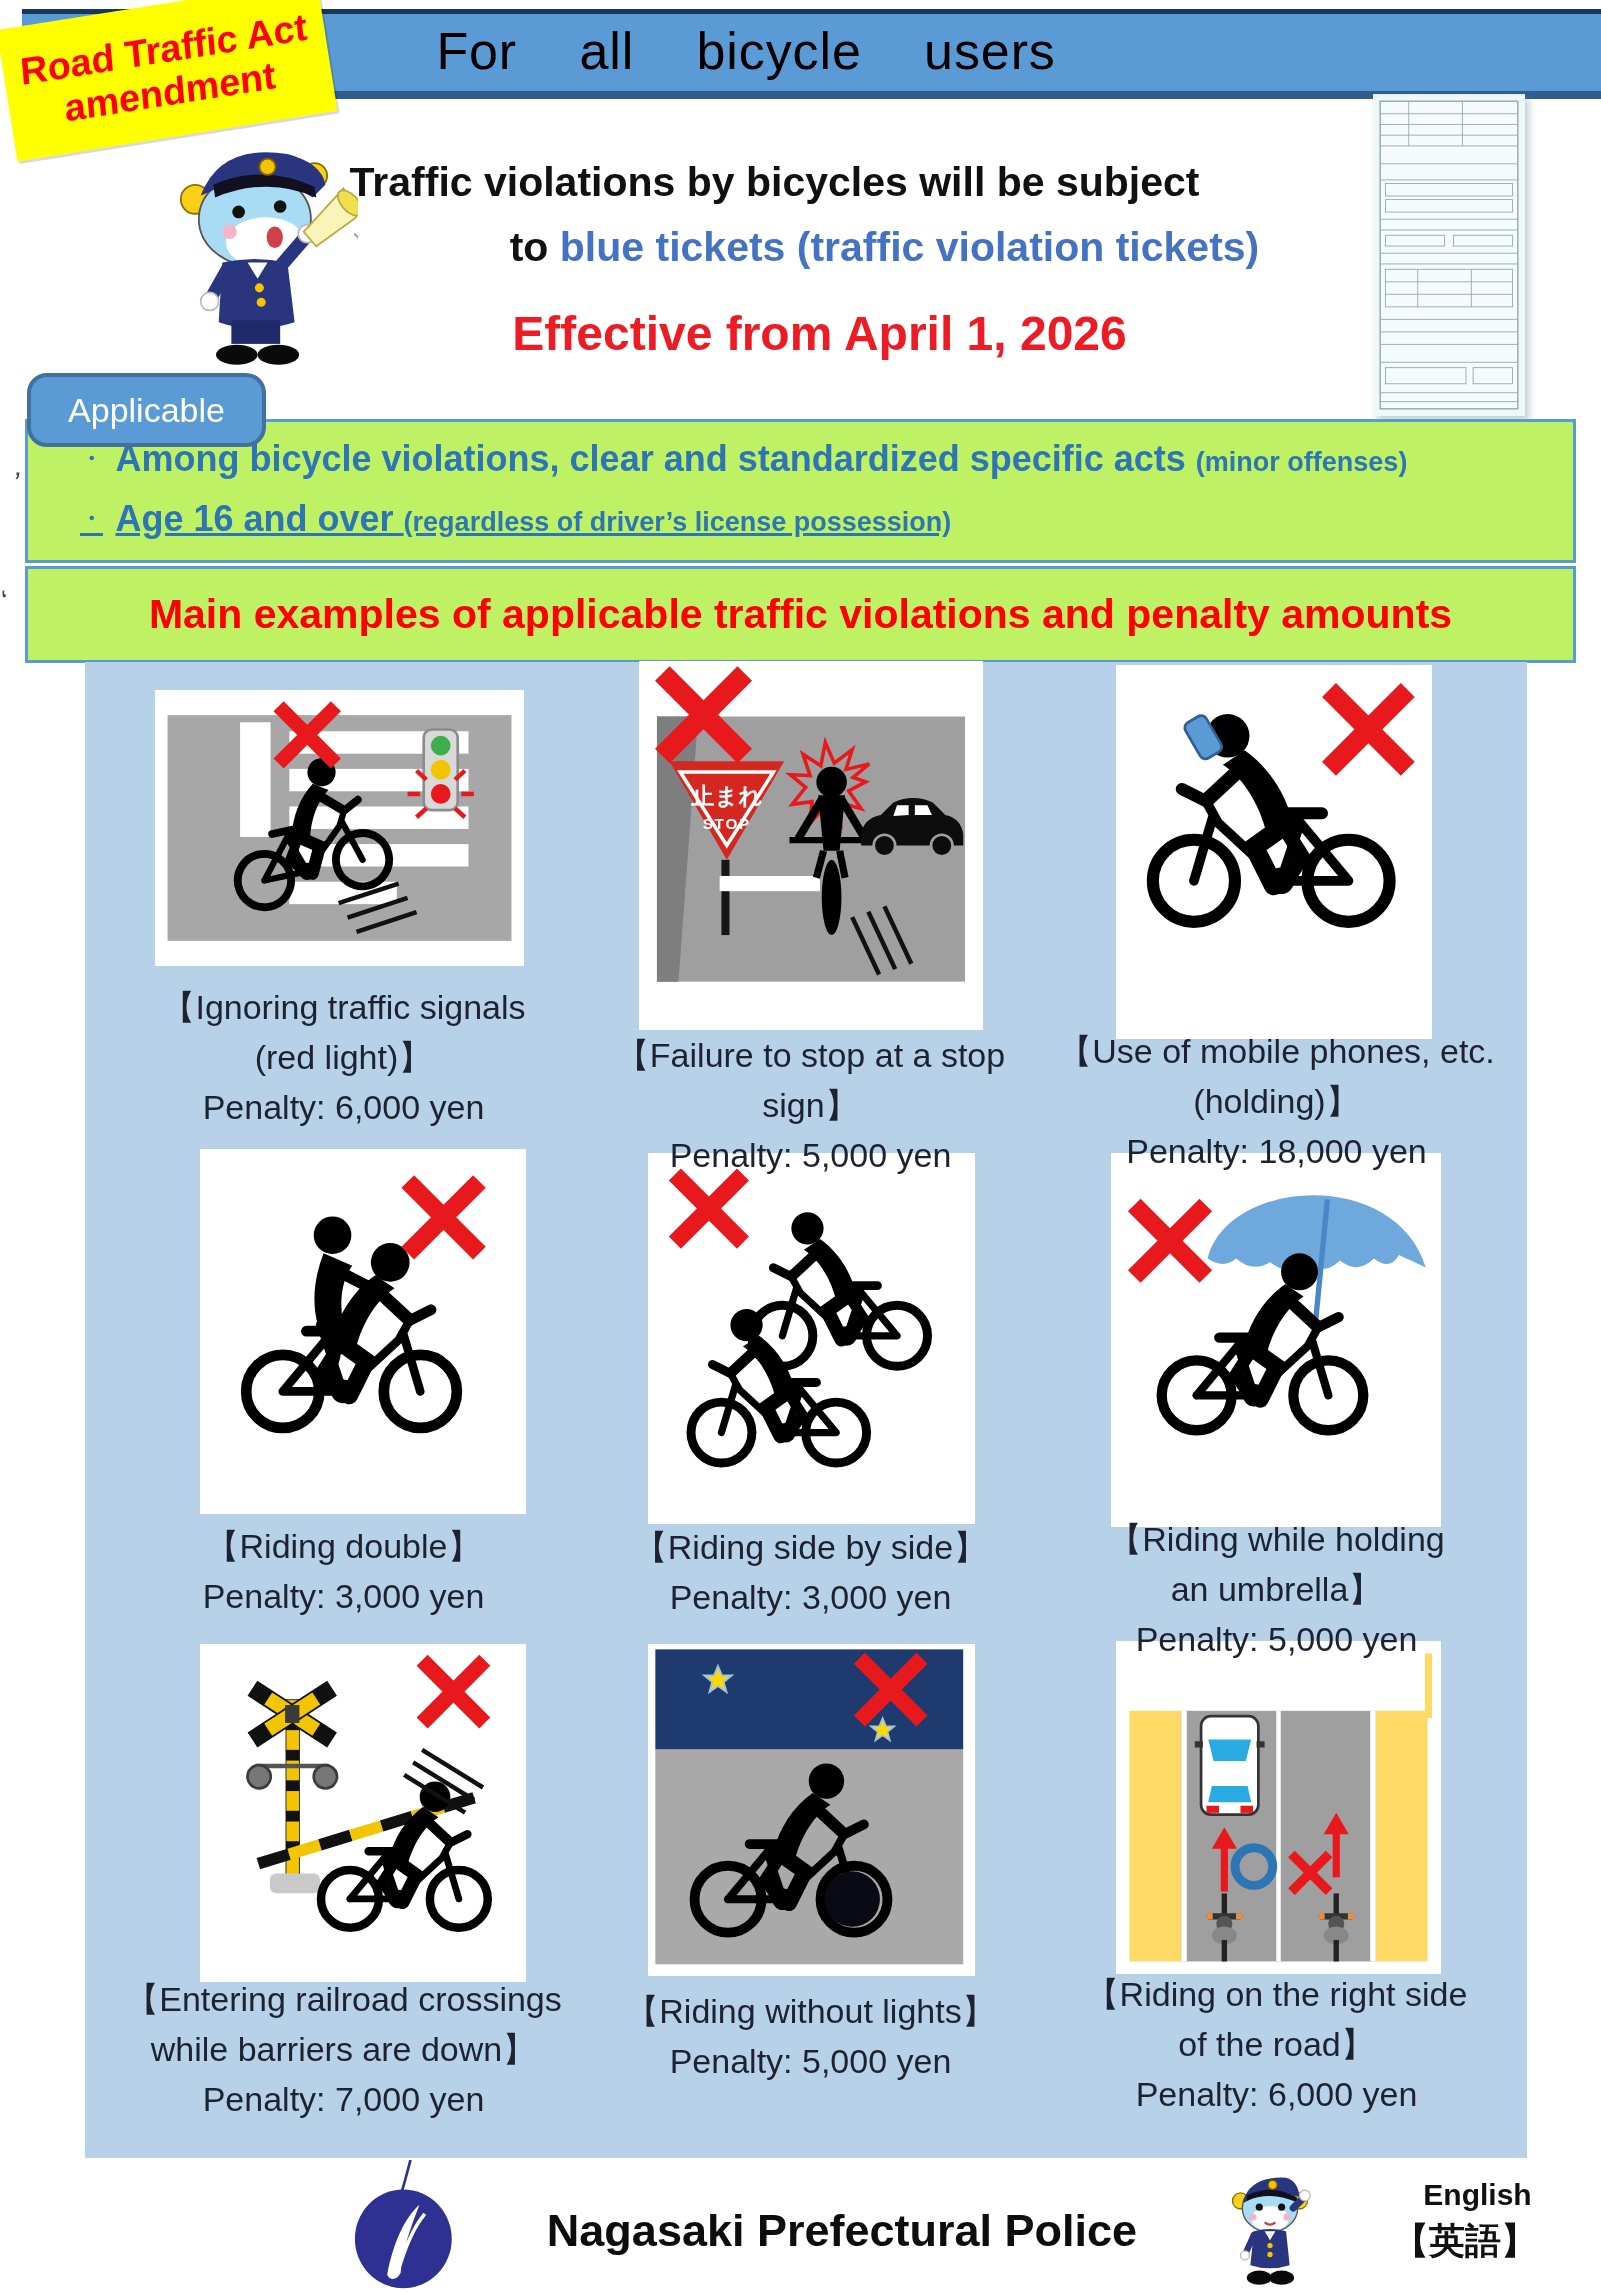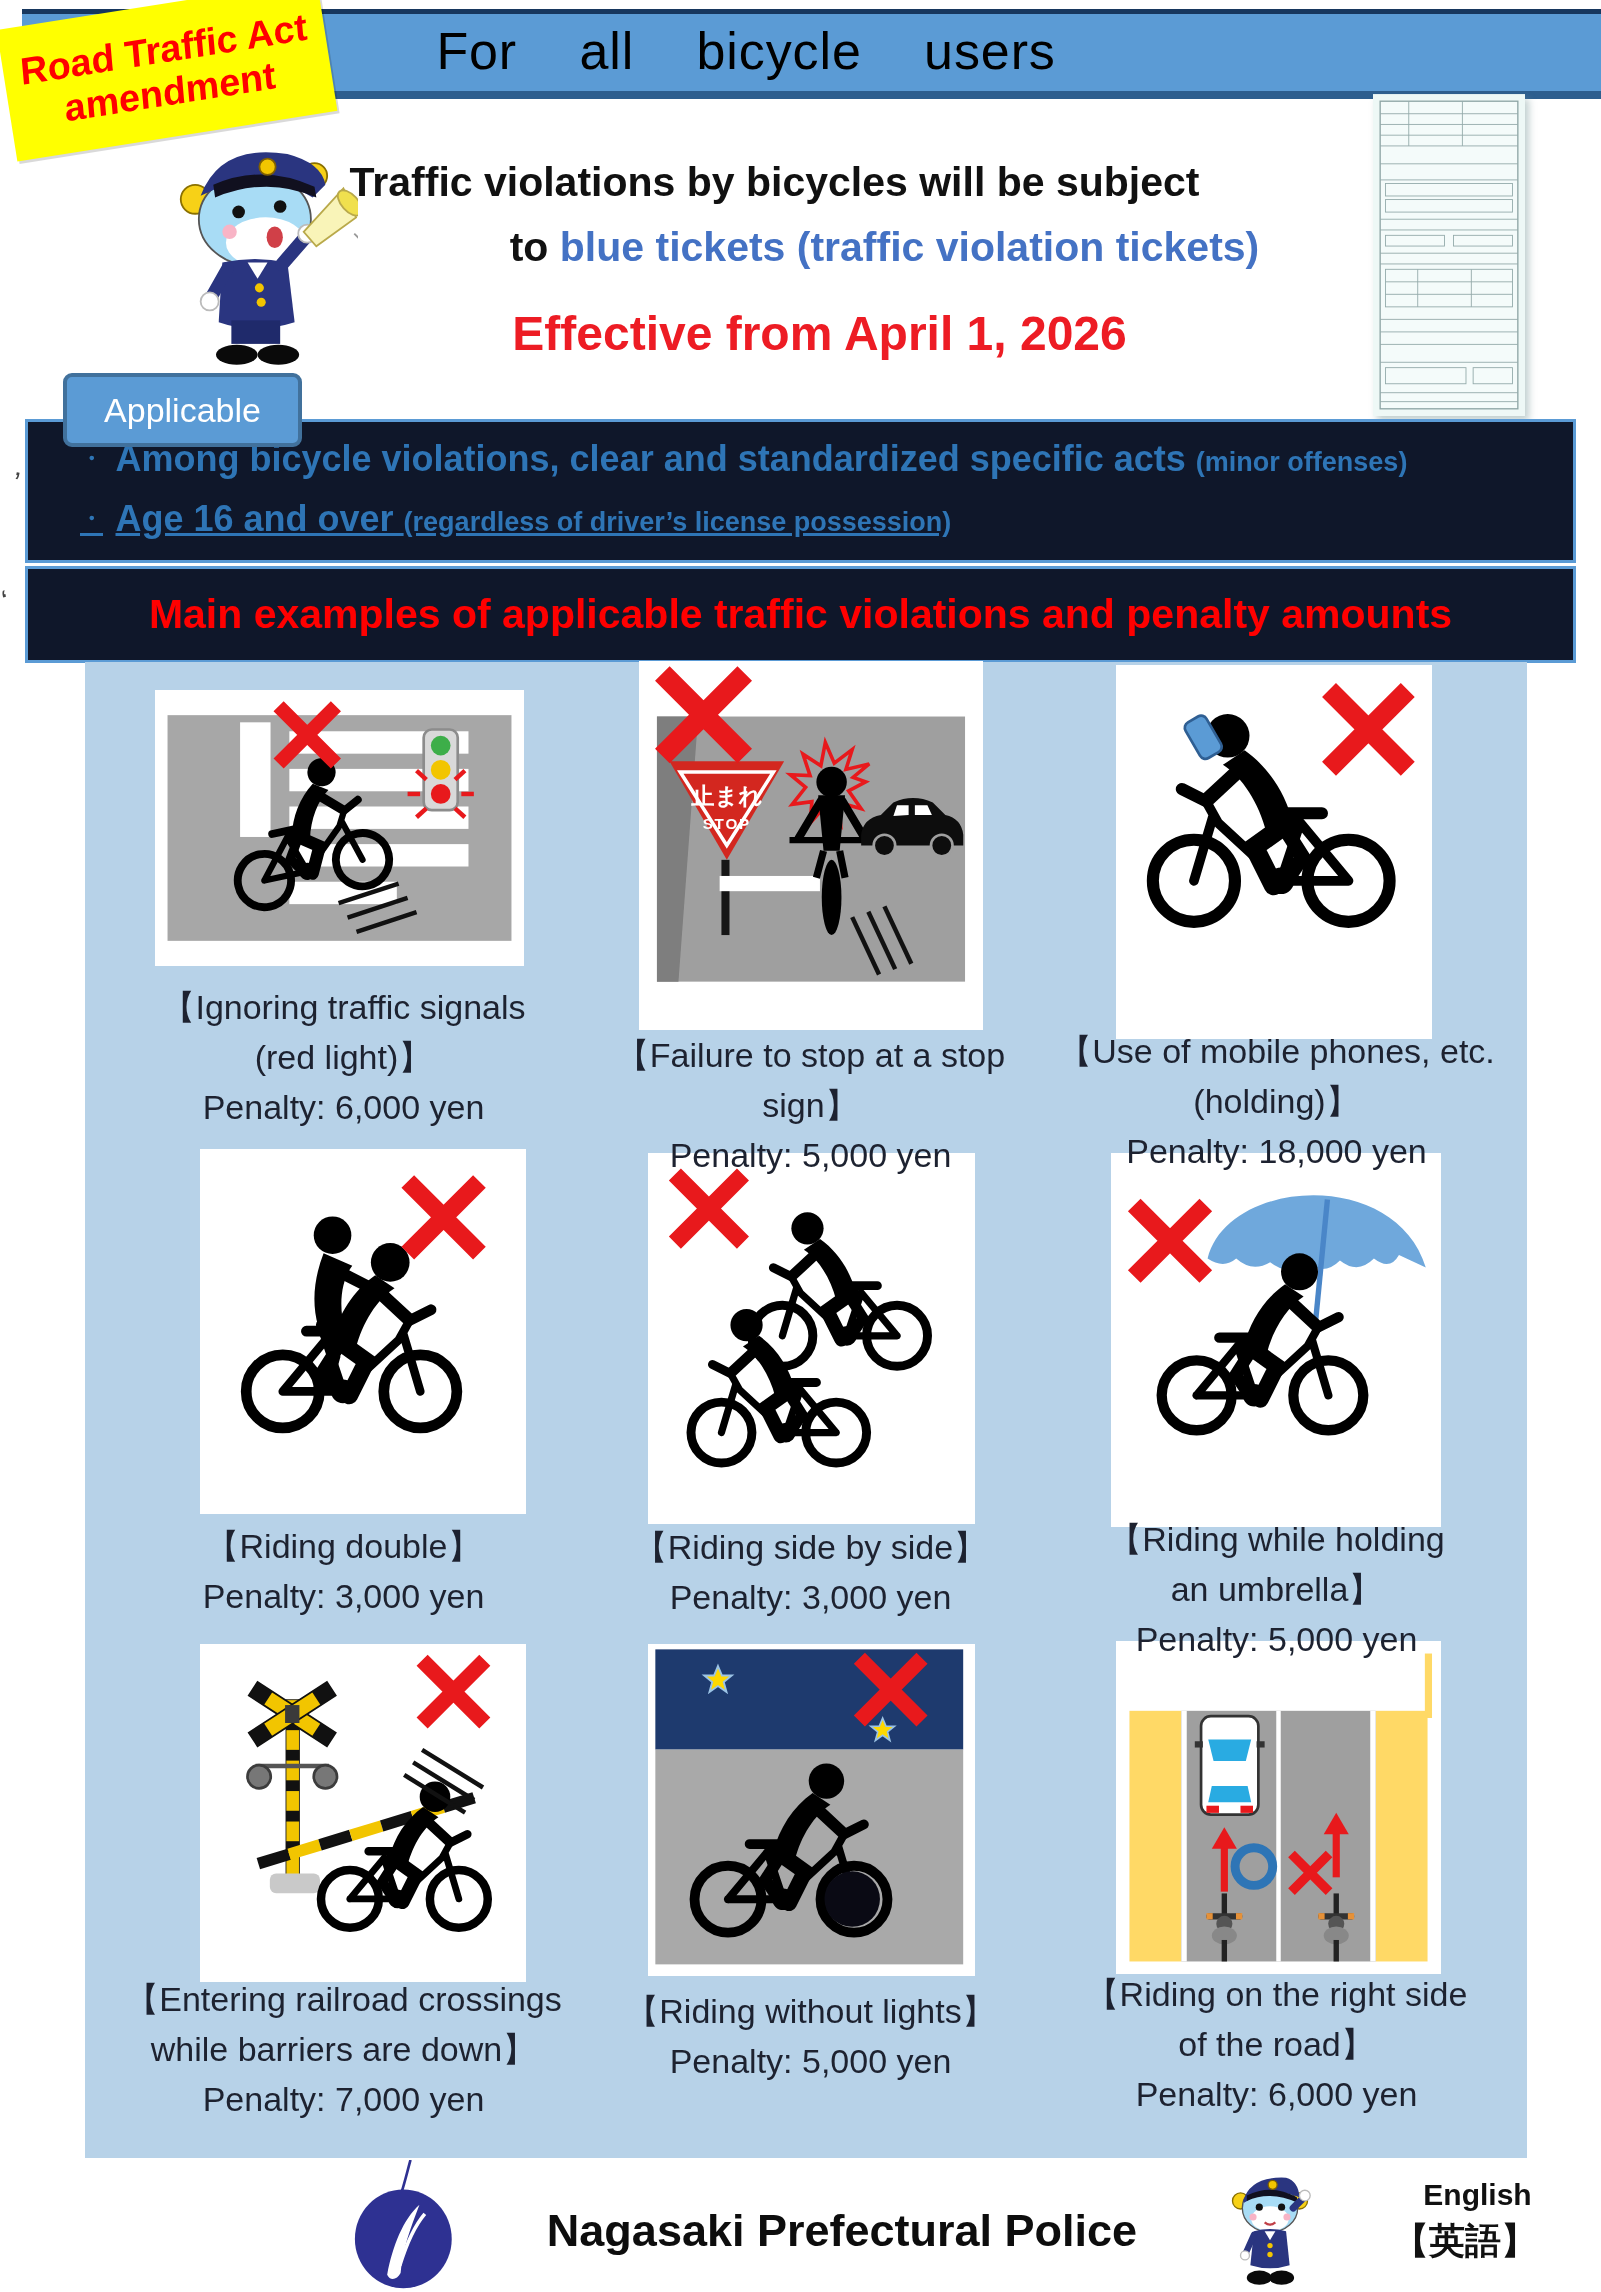--- a/index.html
+++ b/index.html
@@ -14,22 +14,22 @@
          display:flex;flex-direction:column;justify-content:center;align-items:center;box-shadow:1.8px 2.7px 0 rgba(0,0,0,.15);}
   .badge-line{color:#ff0000;font-weight:bold;font-size:38px;line-height:1.12;transform:skewX(-4deg);}
   .hl{width:1299px;text-align:center;font-weight:bold;color:#111;}
   #headline1{left:125px;top:159px;font-size:41px;}
   #headline2{left:235px;top:224px;font-size:41px;}
   #headline2 .hl-blue{color:#4472c4;}
   #effective{left:170px;top:306px;width:1299px;text-align:center;font-weight:bold;font-size:48px;color:#ed1c24;}
   #ticket{left:1373px;top:94px;width:152px;height:322px;box-shadow:3.6px 4.5px 7.2px rgba(120,150,150,.45);}
   
   #applicable-tab{left:27px;top:373px;width:231px;height:66px;background:#5b9bd5;border:4.5px solid #41719c;
-                  border-radius:9px;color:#fff;font-size:34px;display:flex;align-items:center;justify-content:center;z-index:3;margin-left:36px;}
-  .infobox{left:25px;width:1545px;background:#0f172a;border:3.6px solid #5b9bd5;}
+                  border-radius:20px;color:#fff;font-size:34px;display:flex;align-items:center;justify-content:center;z-index:3;}
+  .infobox{left:25px;width:1545px;background:#bef264;border:3.6px solid #5b9bd5;}
   #box1{top:419px;height:138px;z-index:2;}
   #box1 .bullet-line{margin-left:52px;font-weight:bold;color:#2e75b6;}
   #bullet1{margin-top:12.5px;font-size:36px;line-height:47px;}
   #bullet2{margin-top:9px;font-size:36px;line-height:47px;text-decoration:underline;}
   .bullet-note{font-size:27px;}
   .bullet-dot{font-size:23px;vertical-align:5.4px;margin-right:12.5px;}
   #box2{top:566px;height:91px;display:flex;align-items:center;justify-content:center;}
   #box2 div{color:#ff0000;font-weight:bold;font-size:41px;}
   .stray{color:#444;font-size:30px;z-index:4;}
   

